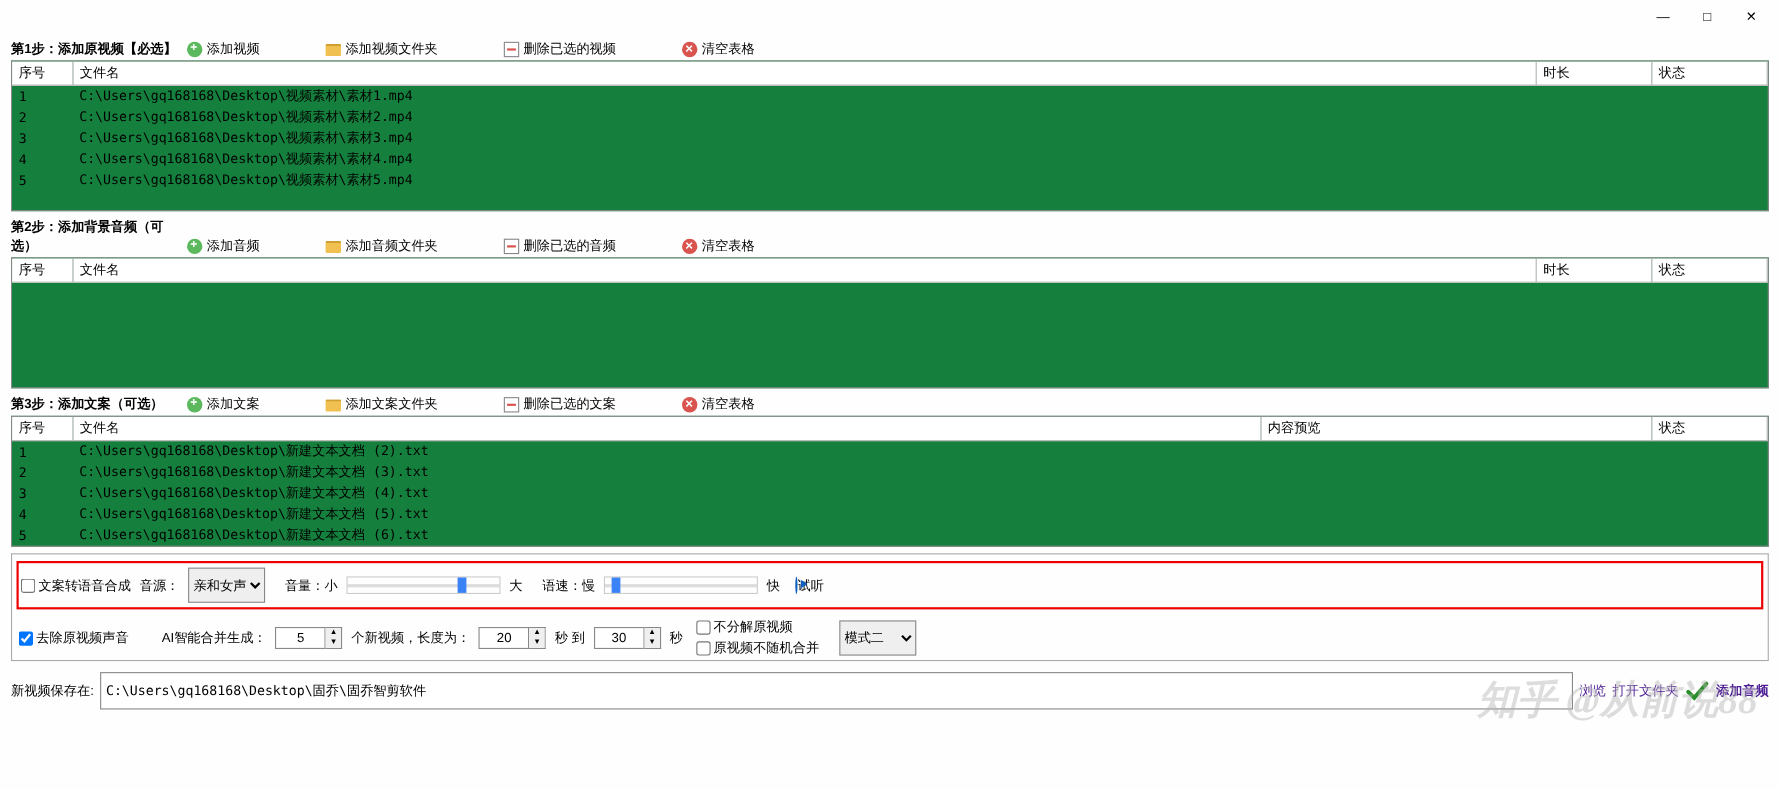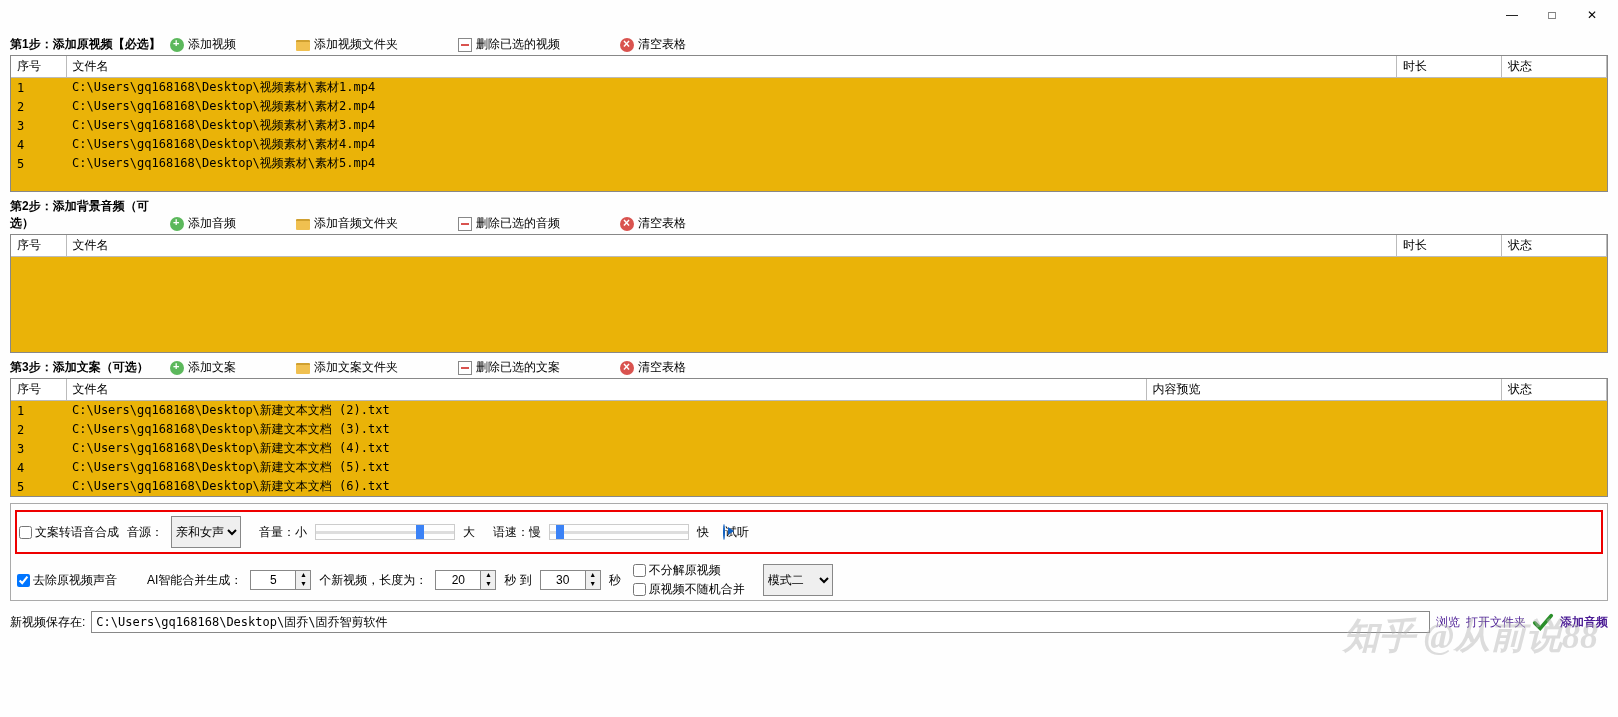--- a/index.html
+++ b/index.html
@@ -11,42 +11,42 @@
 .toolbar .step-label { font-weight: bold; width: 160px; }
 .toolbar .tbtn { display: inline-flex; align-items: center; gap: 4px; margin-right: 60px; cursor: pointer; }
 .icon { display: inline-block; width: 14px; height: 14px; border-radius: 50%; }
 .icon-add { background: #5cb85c; position: relative; }
 .icon-add::after { content: '+'; color: #fff; font-size: 11px; position: absolute; left: 3px; top: -1px; font-weight: bold; }
 .icon-folder { width: 14px; height: 11px; background: #f0c050; border-radius: 1px; border-top: 2px solid #d0a030; margin-top:1px; }
 .icon-del { width: 14px; height: 14px; border: 1px solid #888; position: relative; background:#fff; }
 .icon-del::before { content: ''; position: absolute; width: 8px; height: 2px; background: #d9534f; left:2px; top:5px; }
 .icon-clear { background: #d9534f; position: relative; }
 .icon-clear::after { content: '×'; color: #fff; font-size: 12px; position: absolute; left: 3px; top: -1px; font-weight: bold; }
-.grid { border: 1px solid #888; background: #eab308; }
+.grid { border: 1px solid #888; background: #15803d; }
 .grid table { width: 100%; border-collapse: collapse; }
 .grid th { text-align: left; font-weight: normal; padding: 2px 6px; border-right: 1px solid #bbb; border-bottom: 1px solid #bbb; background: #fff; height: 18px; }
 .grid td { padding: 1px 6px; font-family: SimSun, monospace; font-size: 12px; height: 17px; }
 .step4 { margin: 6px 10px; }
 .fieldset { border: 1px solid #aaa; padding: 6px 4px 2px 4px; }
 .redbox { border: 2px solid #e00; padding: 4px 2px; margin-bottom: 8px; display: flex; align-items: center; gap: 8px; }
 .row2 { display: flex; align-items: center; gap: 8px; padding: 0 2px; }
 label.chk { display: inline-flex; align-items: center; gap: 3px; }
 input[type=checkbox] { width: 13px; height: 13px; }
 select { height: 32px; font-size: 12px; border:1px solid #888; background:#efefef; }
 input.num { width: 46px; height: 20px; text-align: center; font-size: 12px; border:1px solid #888; }
 .slider { display: inline-block; width: 140px; height: 16px; background: linear-gradient(#ddd,#ddd) center/100% 3px no-repeat; position: relative; border:1px solid #ccc; }
 .slider .thumb { position: absolute; width: 8px; height: 14px; background: #3b82f6; top: 0; }
 .icon-play { width: 14px; height: 14px; border-radius: 50%; border: 1px solid #1060c0; position: relative; }
 .icon-play::after { content: ''; position: absolute; left: 4px; top: 2px; border-left: 6px solid #1060c0; border-top: 4px solid transparent; border-bottom: 4px solid transparent; }
 .spinwrap { display:inline-flex; align-items:center; }
 .spinwrap .spin { display:inline-flex; flex-direction:column; border:1px solid #888; border-left:none; }
 .spinwrap .spin span { width:14px; height:9px; font-size:7px; text-align:center; line-height:8px; background:#efefef; }
 .col2 { display:flex; flex-direction:column; gap:2px; margin-left:4px; }
 .saverow { display:flex; align-items:center; margin:10px; gap:6px; }
-.saverow input.path { flex:1; height:22px; padding:2px 4px; font-family:SimSun,monospace; font-size:12px; border:1px solid #888; }
+.saverow input.path { flex:1; height:34px; padding:2px 4px; font-family:SimSun,monospace; font-size:12px; border:1px solid #888; }
 .link { color:#4c1d95; cursor:pointer;text-align:center; }
 .icon-check { width: 22px; height:22px; position:relative; }
 .icon-check svg { width:22px; height:22px; }
 .watermark { position:fixed; right:20px; bottom:56px; font-size:36px; font-style:italic; font-weight:bold; color:rgba(180,180,180,0.45); pointer-events:none; font-family: Liberation Serif, serif; }
 </style>
 </head>
 <body>
 
 <div class="titlebar">
   <div class="btn">

